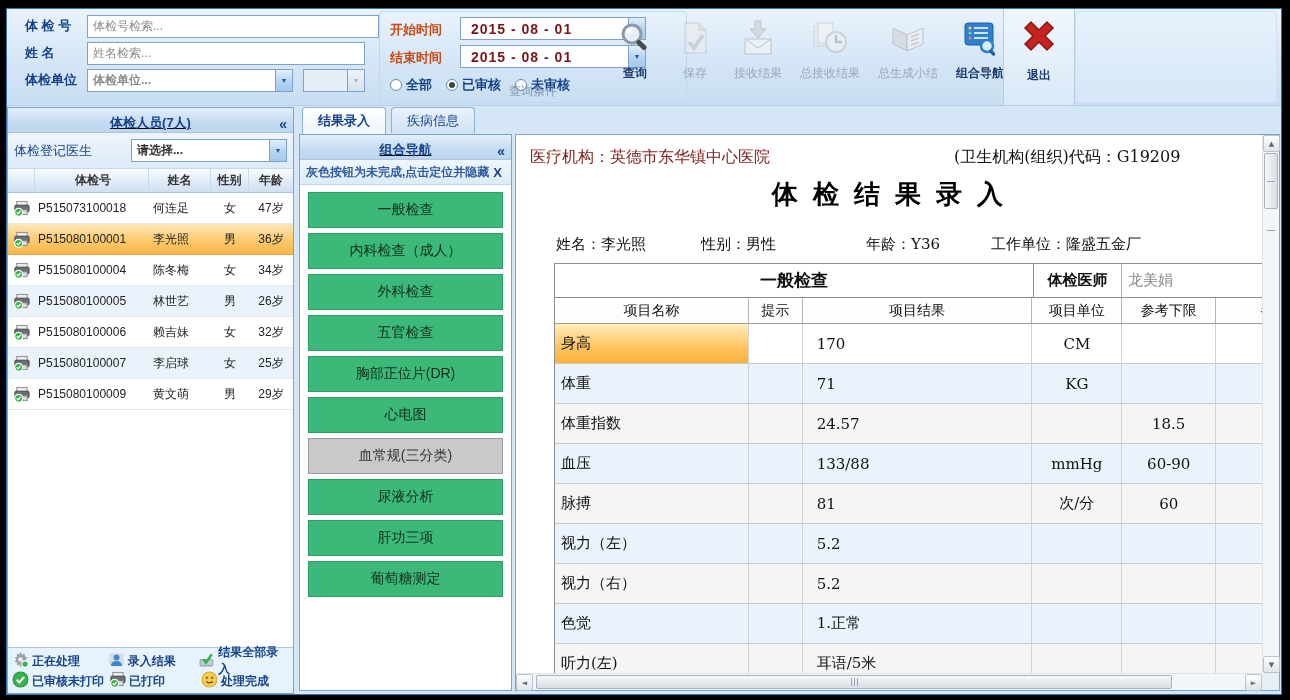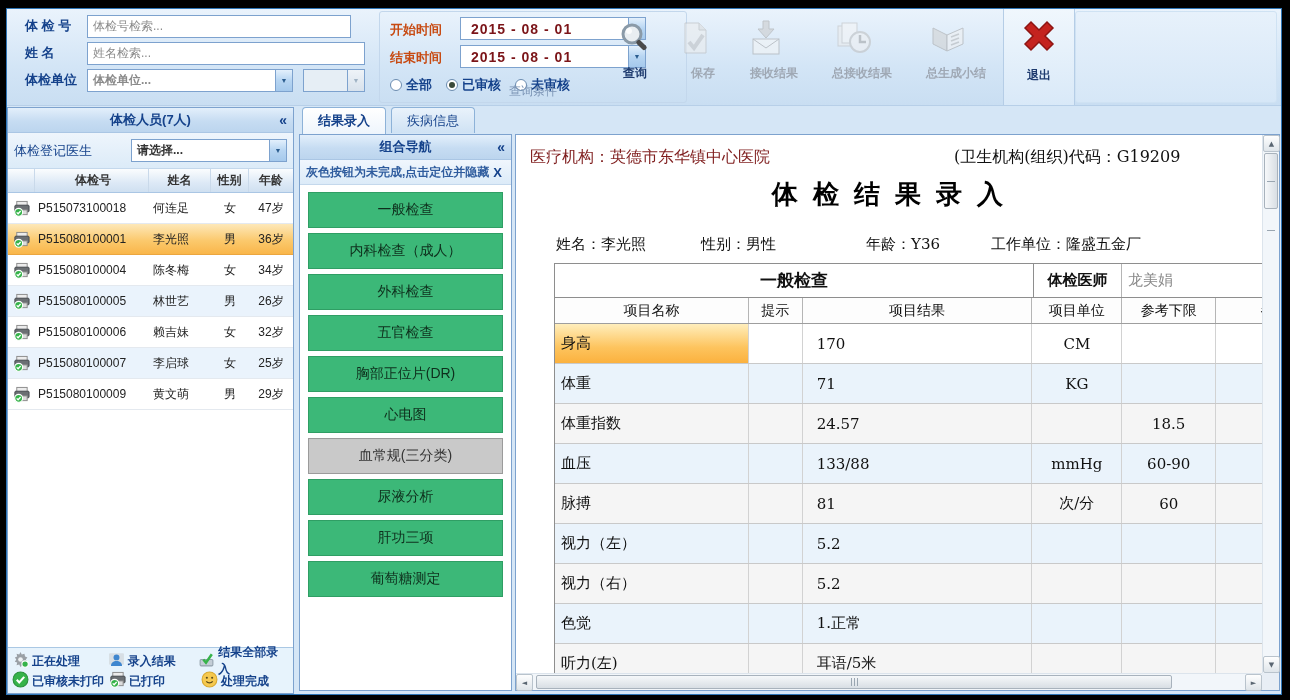--- a/index.html
+++ b/index.html
@@ -39,34 +39,34 @@
   .radio .rlabel { color:#15428b; font-size:13px; font-weight:bold; }
   .q-caption { position:absolute; left:0; right:0; bottom:2px; text-align:center;
     color:#7a93b4; font-size:12px; }
 
   .tb-buttons { position:absolute; left:598px; top:2px; height:92px; display:flex; }
   .tb-btn { min-width:60px; padding:4px 9px 0; height:92px; display:flex; flex-direction:column;
     align-items:center; cursor:pointer; border-radius:3px; }
   .tb-btn .ic { width:40px; height:46px; display:flex; align-items:center; justify-content:center; }
   .tb-btn .cap { font-size:12px; font-weight:bold; color:#1d3a6e; margin-top:4px; white-space:nowrap; }
   .tb-btn.disabled .ic { filter:grayscale(1); opacity:.55; }
-  .tb-btn.disabled .cap { color:#9fa8b4; font-weight:bold;margin-left:16px; }
+  .tb-btn.disabled .cap { color:#9fa8b4; font-weight:normal; }
   .exit-panel { position:absolute; left:996px; top:0; width:72px; height:96px;
     border-left:1px solid #b5cde6; border-right:1px solid #b5cde6;
     background:linear-gradient(#f0f7fd,#d9e9f8); display:flex; flex-direction:column;
     align-items:center; padding-top:6px; cursor:pointer; }
   .exit-panel .cap { font-size:12px; font-weight:bold; color:#1d3a6e; margin-top:6px; }
   .toolbar-end { position:absolute; left:1068px; top:2px; right:4px; height:92px;
     background:linear-gradient(#e7f1fb,#d6e7f7); border:1px solid #cfe2f3; border-radius:3px; }
 
   
   .left-panel { position:absolute; left:0; top:98px; width:287px; bottom:0;
     background:#fff; border:1px solid #7da2ce; }
   .panel-hd { height:25px; background:linear-gradient(#e3effb,#c6dcf2 55%,#bcd5ee);
-    border-bottom:1px solid #aac6e4; display:flex; align-items:center; position:relative; }
+    border-bottom:1px solid #aac6e4; display:flex; align-items:flex-end; position:relative;text-decoration:underline; }
   .panel-hd .t { flex:1; text-align:center; color:#15428b; font-size:13px; font-weight:bold; }
   .panel-hd .collapse { position:absolute; right:6px; color:#15428b; font-size:14px; font-weight:bold; cursor:pointer; }
   .doctor-row { height:36px; background:linear-gradient(#eef5fc,#dcebf8); border-bottom:1px solid #c4d8ec;
     display:flex; align-items:center; padding:0 6px;gap:29px; }
   .doctor-row .lbl { color:#15428b; font-size:13px; width:88px; }
   .grid-hd { height:24px; display:flex; background:linear-gradient(#fbfdfe,#dde9f6 60%,#cfe0f1);
     border-bottom:1px solid #aac6e4; }
   .grid-hd .c { border-right:1px solid #c9d9ea; font-size:12px; font-weight:bold; color:#333;
     display:flex; align-items:center; justify-content:center; }
   .grid-row { height:31px; display:flex; border-bottom:1px solid #e4e9ef; cursor:pointer; background:#fff; }
@@ -152,21 +152,21 @@
   .icon16 { width:17px; height:17px; flex:0 0 auto; }
 </style>
 </head>
 <body>
 
 <div class="window">
 
   <div class="toolbar">
     <div class="fld-row" style="left:18px; top:5px;">
       <span class="fld-label">体 检 号</span>
-      <input class="txt" style="width: 264px;" placeholder="体检号检索...">
+      <input class="txt" style="width: 292px;" placeholder="体检号检索...">
     </div>
     <div class="fld-row" style="left:18px; top:32px;">
       <span class="fld-label">姓    名</span>
       <input class="txt" style="width: 278px;" placeholder="姓名检索...">
     </div>
     <div class="fld-row" style="left:18px; top:59px;">
       <span class="fld-label">体检单位</span>
       <div class="combo" style="width:206px;">
         <span class="val ph">体检单位...</span>
         <span class="drop-btn">▼</span>

